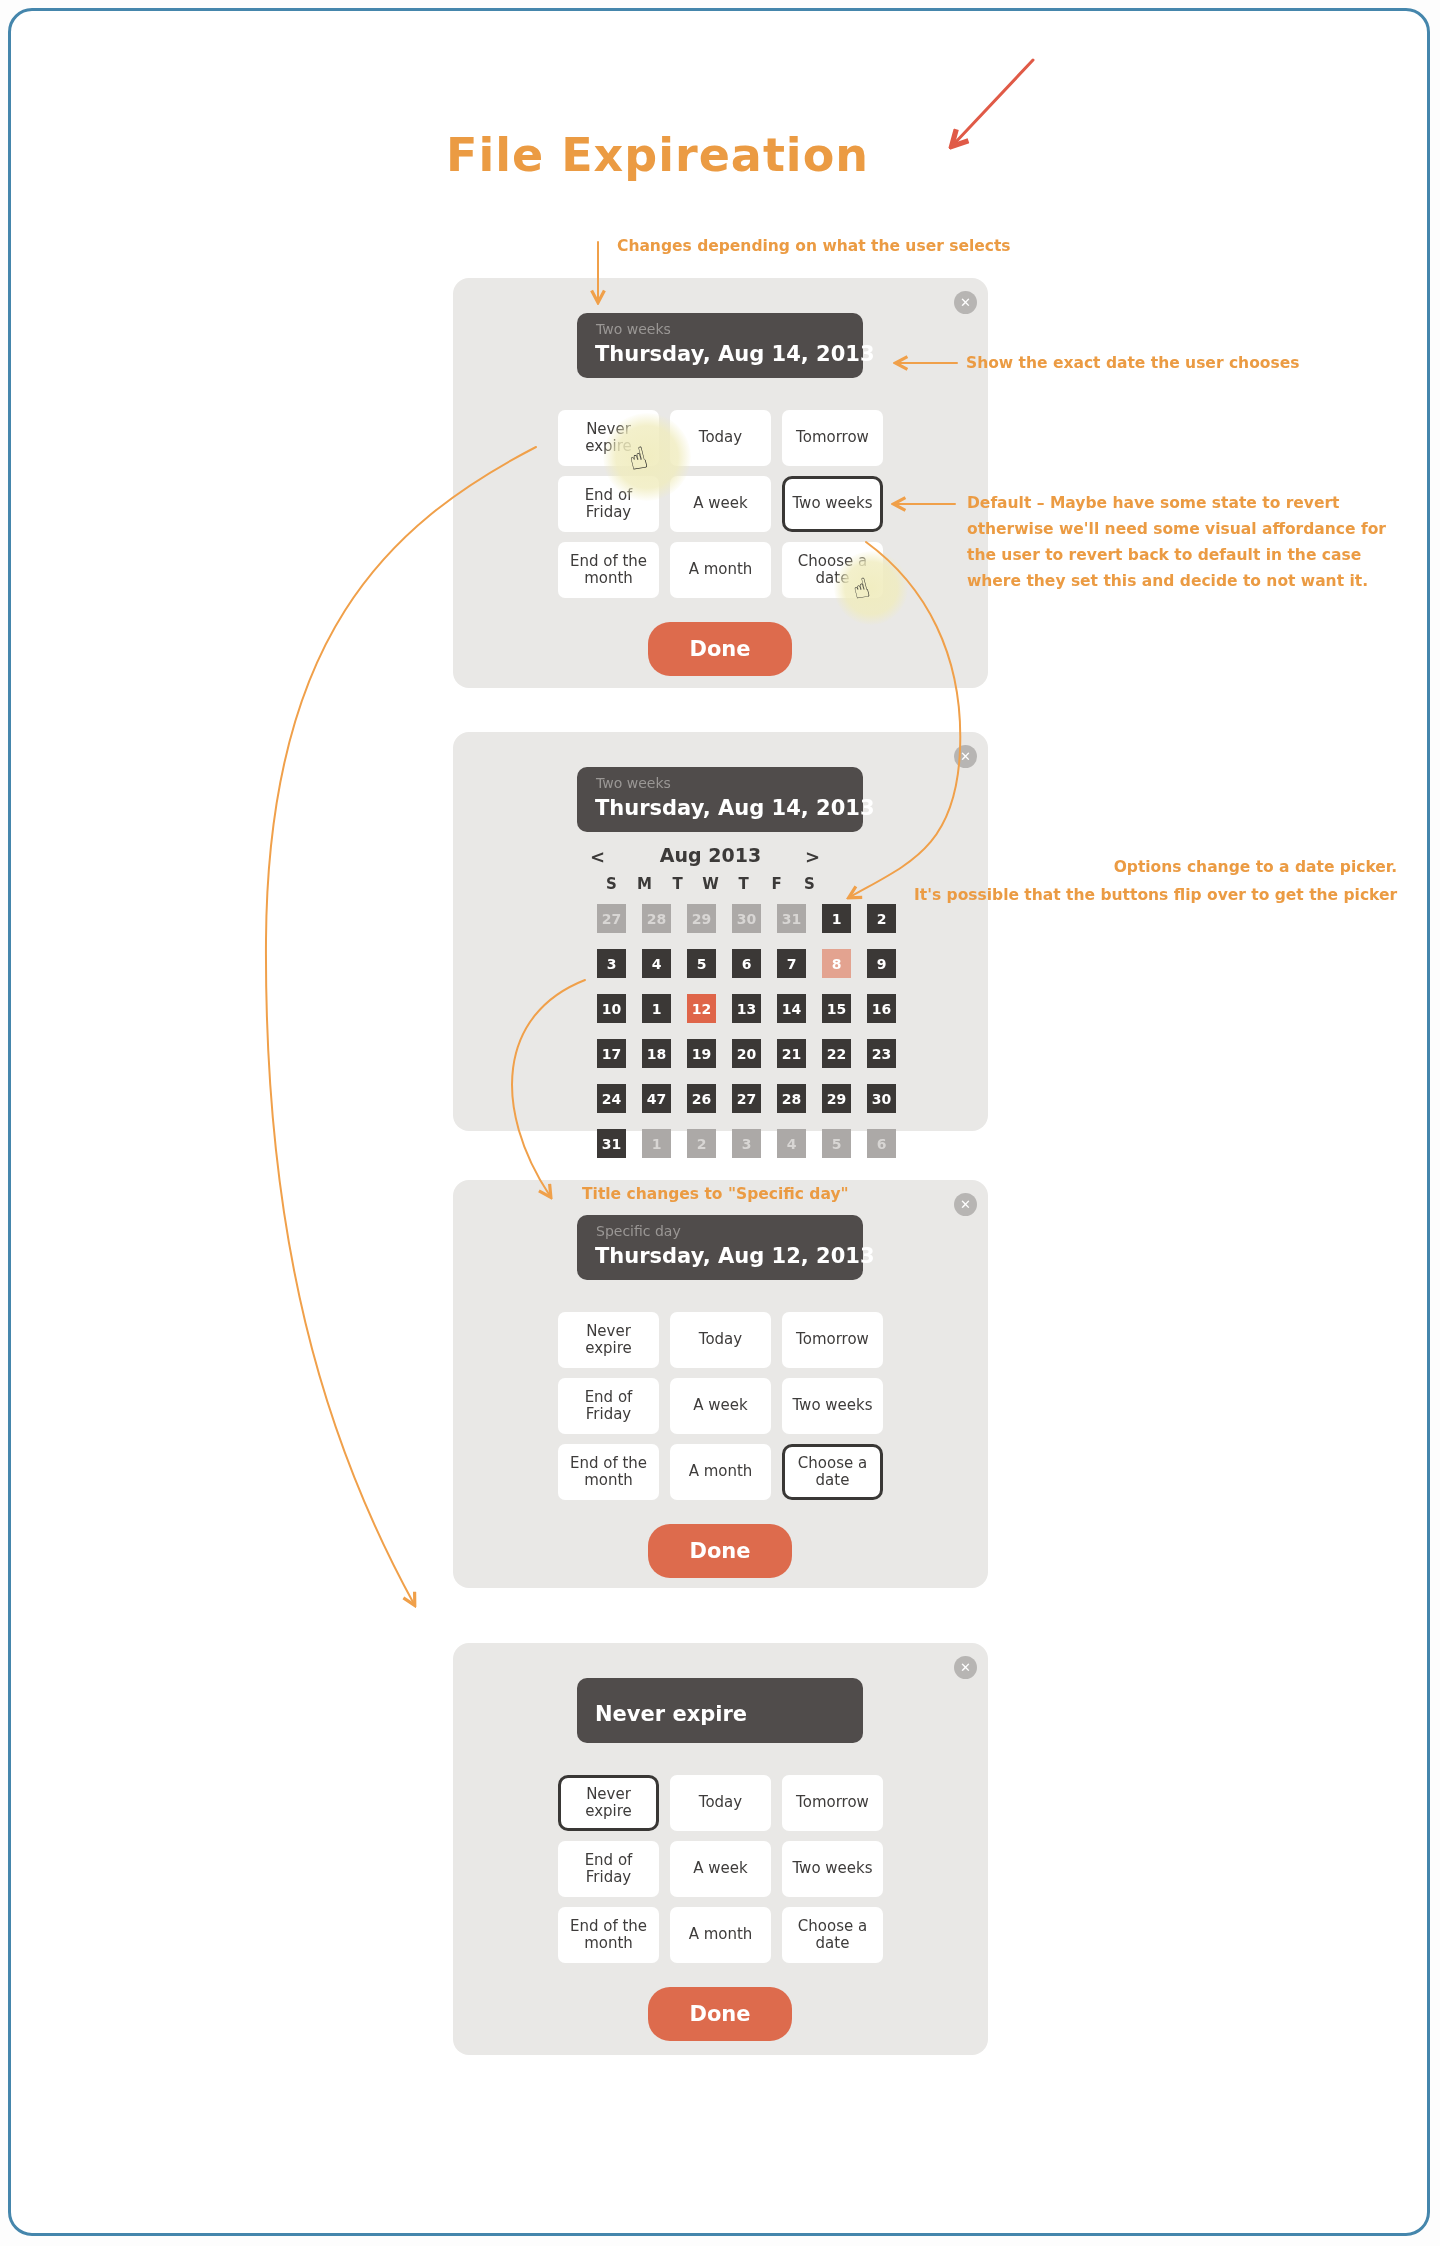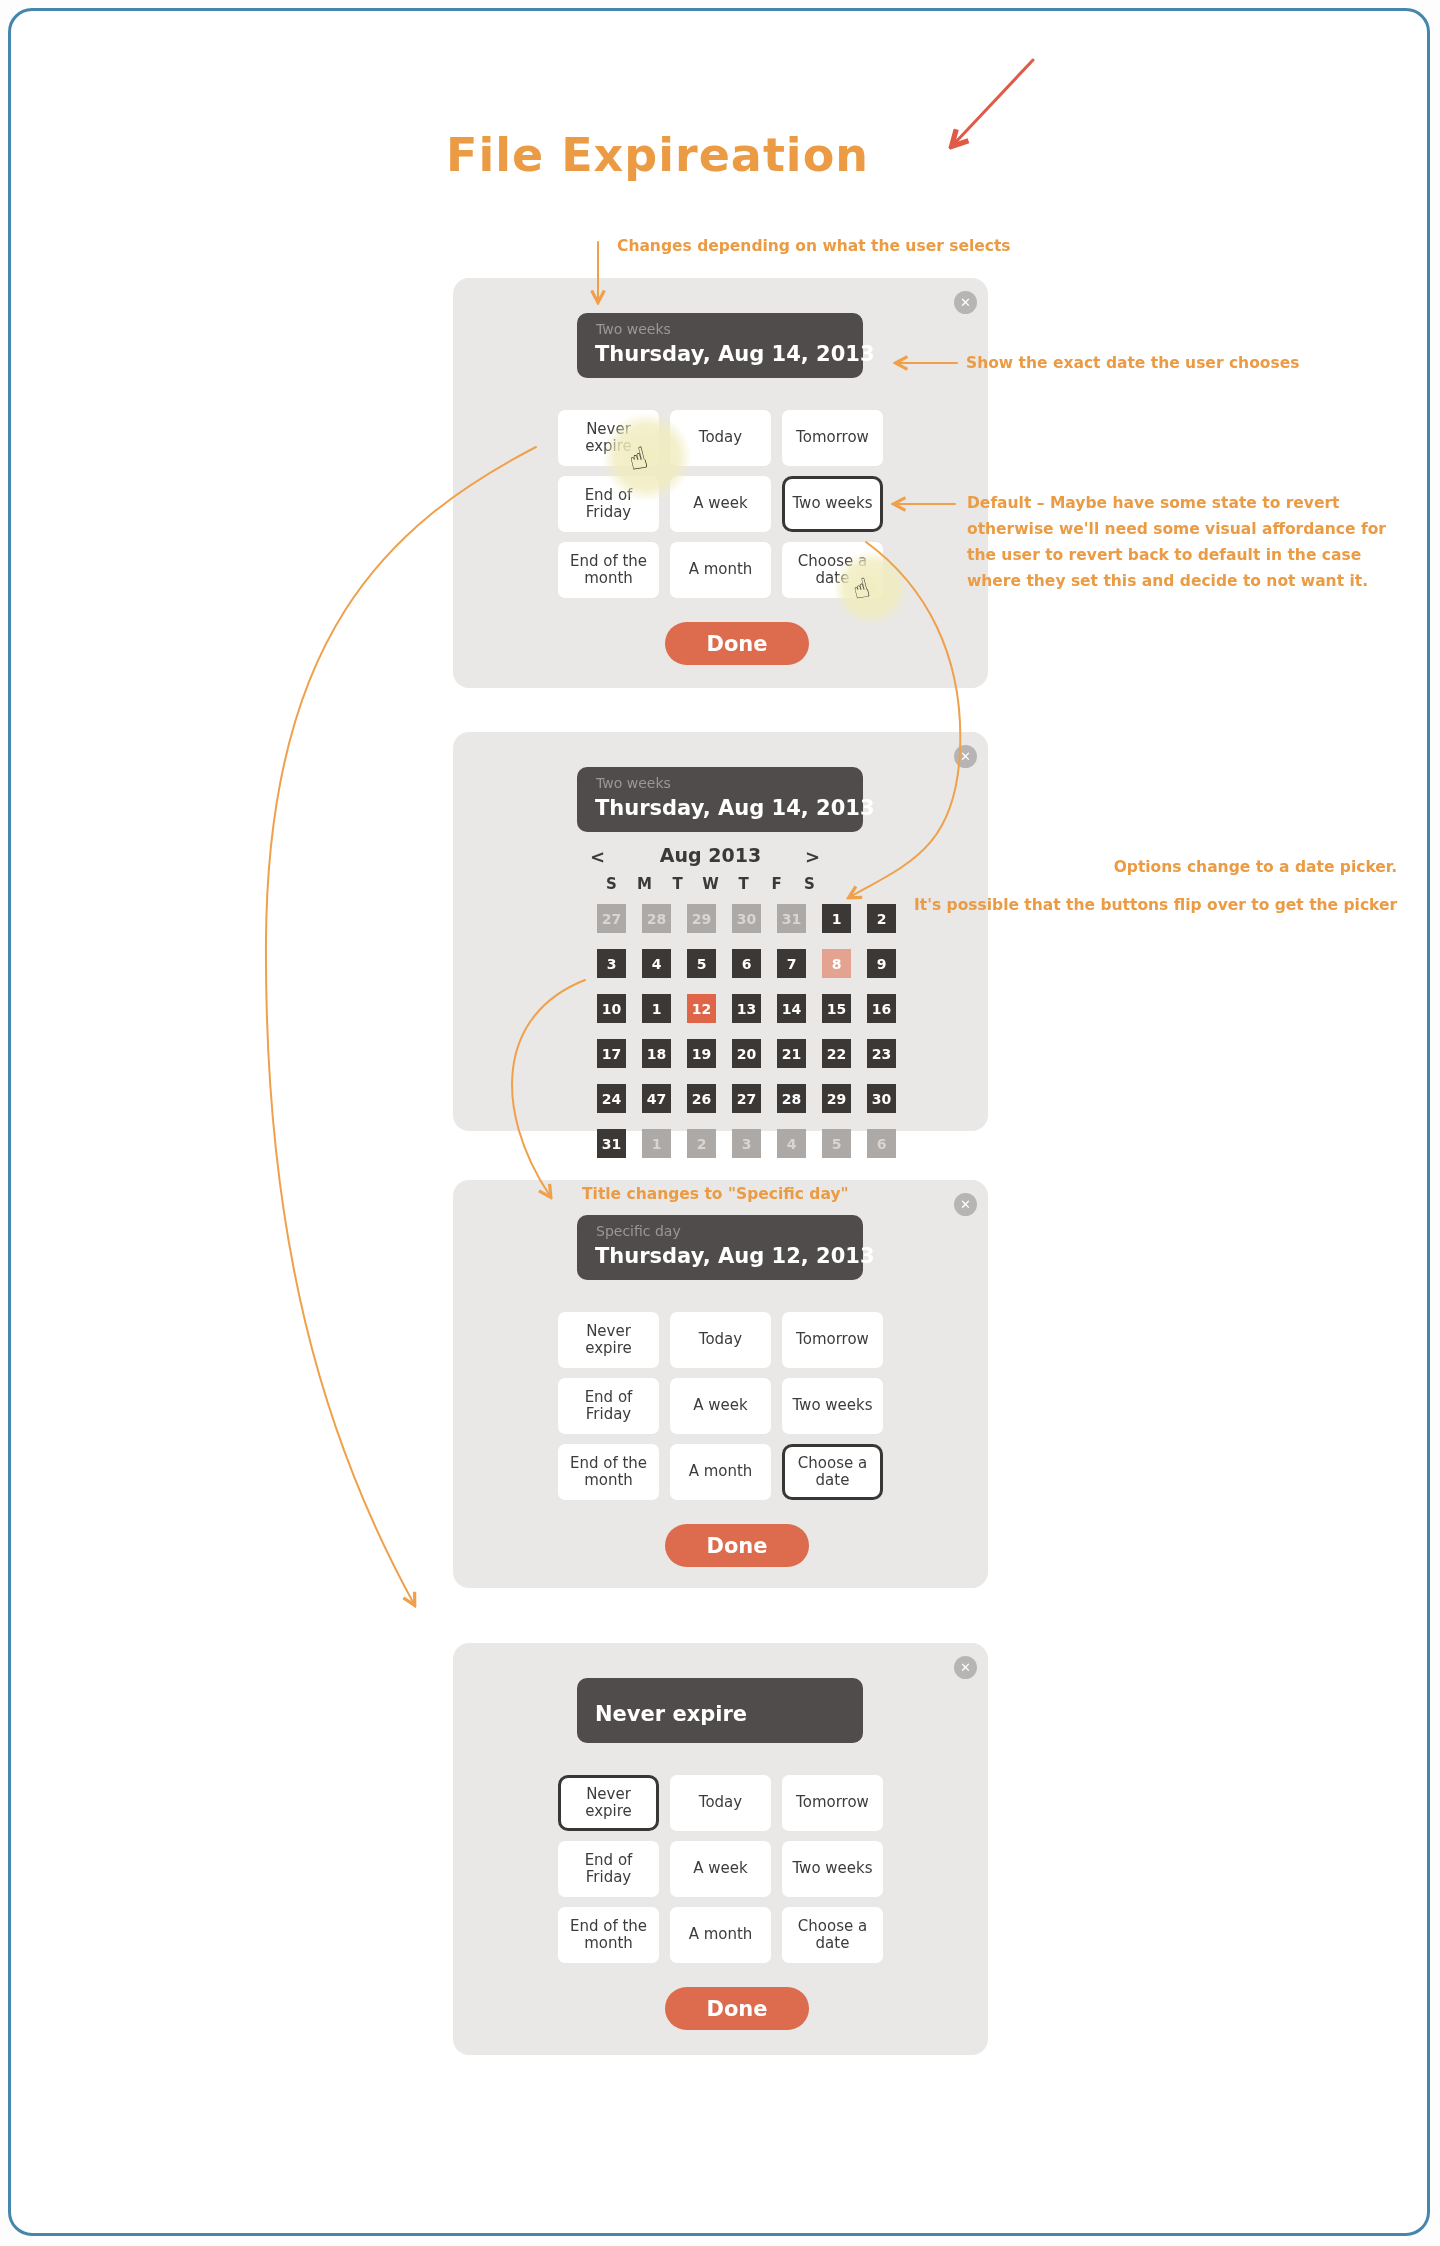--- a/index.html
+++ b/index.html
@@ -26,21 +26,21 @@
        background:var(--c-hdr);border-radius:10px;}
   .hdr .sub{position:absolute;left:19px;top:8px;font-size:14px;color:#9a9795;}
   .hdr .date{position:absolute;left:18px;top:29px;font-size:21px;color:#ffffff;font-weight:bold;
              white-space:nowrap;}
   .hdr.big .date{top:24px;}
   .grid{position:absolute;left:105px;top:132px;display:grid;
         grid-template-columns:repeat(3,101px);grid-auto-rows:56px;gap:10px 11px;}
   .btn{background:#fff;border-radius:7px;display:flex;align-items:center;justify-content:center;
        text-align:center;font-size:15px;color:#3e3c3b;line-height:1.15;padding:2px 7px;}
   .btn.selected{border:3px solid #393735;border-radius:10px;}
-  .done{position:absolute;left:212px;top:344px;width:144px;height:43px;background:var(--c-done);
+  .done{position:absolute;left:195px;top:344px;width:144px;height:54px;background:var(--c-done);
         border-radius:22px;color:#fff;display:flex;align-items:center;justify-content:center;
         font-size:21px;font-weight:bold;}
   
   .cal-nav{position:absolute;top:114px;font-size:18px;font-weight:bold;color:#3c3a39;}
   .cal-prev{left:137px;} .cal-next{left:352px;}
   .cal-month{position:absolute;left:144px;top:112px;width:227px;text-align:center;
              font-size:19px;font-weight:bold;color:#3c3a39;}
   .cal-days{position:absolute;left:144px;top:143px;display:grid;
             grid-template-columns:repeat(7,29px);gap:4px;}
   .cal-days span{text-align:center;font-size:15px;font-weight:bold;color:#3c3a39;}
@@ -78,21 +78,21 @@
 <div class="note" style="left:617px;top:233px;">Changes depending on what the user selects</div>
 <div class="note" style="left:966px;top:350px;">Show the exact date the user chooses</div>
 <div class="note" style="left:967px;top:490px;">
     <span style="display: block;">Default – Maybe have some state to revert</span>
     <span style="display: block;">otherwise we'll need some visual affordance for</span>
     <span style="display: block;">the user to revert back to default in the case</span>
     <span style="display: block;">where they set this and decide to not want it.</span>
   </div>
 <div class="note" style="left:914px;top:853px;line-height:28px;">
     <span style="display: block; text-align: right;">Options change to a date picker.</span>
-    <span style="display: block; margin-top: 10px;">It's possible that the buttons flip over to get the picker</span>
+    <span style="display: block;">It's possible that the buttons flip over to get the picker</span>
   </div>
 <div class="note" style="left:582px;top:1181px;">Title changes to "Specific day"</div>
 
 <div class="panel" style="top:278px;height:410px;">
   <div class="close">✕</div>
   <div class="hdr">
     <span class="sub">Two weeks</span>
     <span class="date">Thursday, Aug 14, 2013</span>
   </div>
   <div class="grid">

